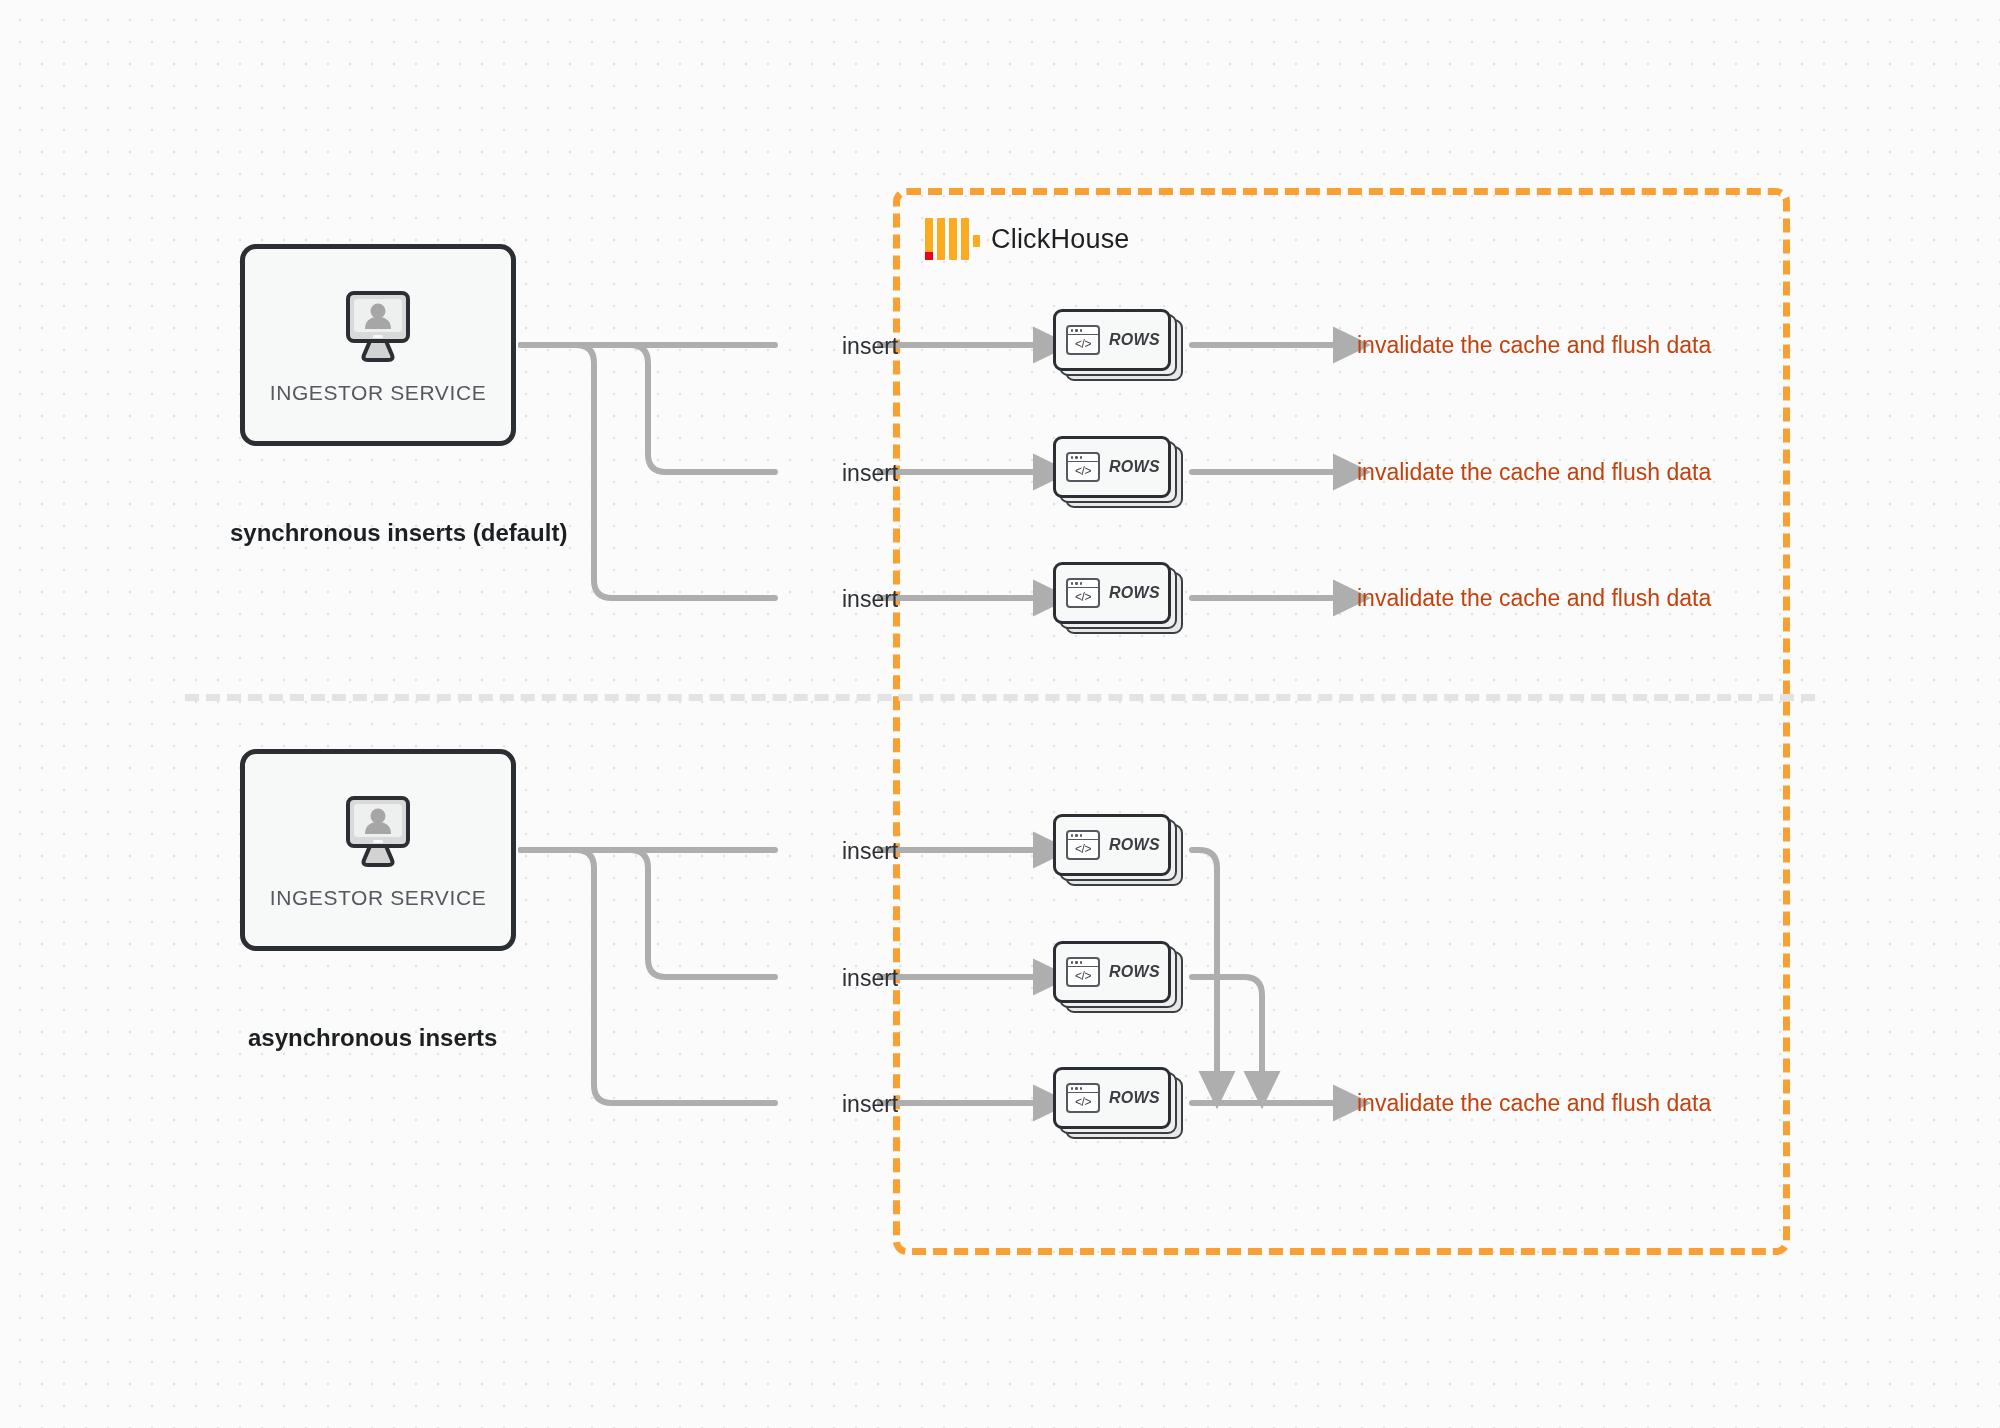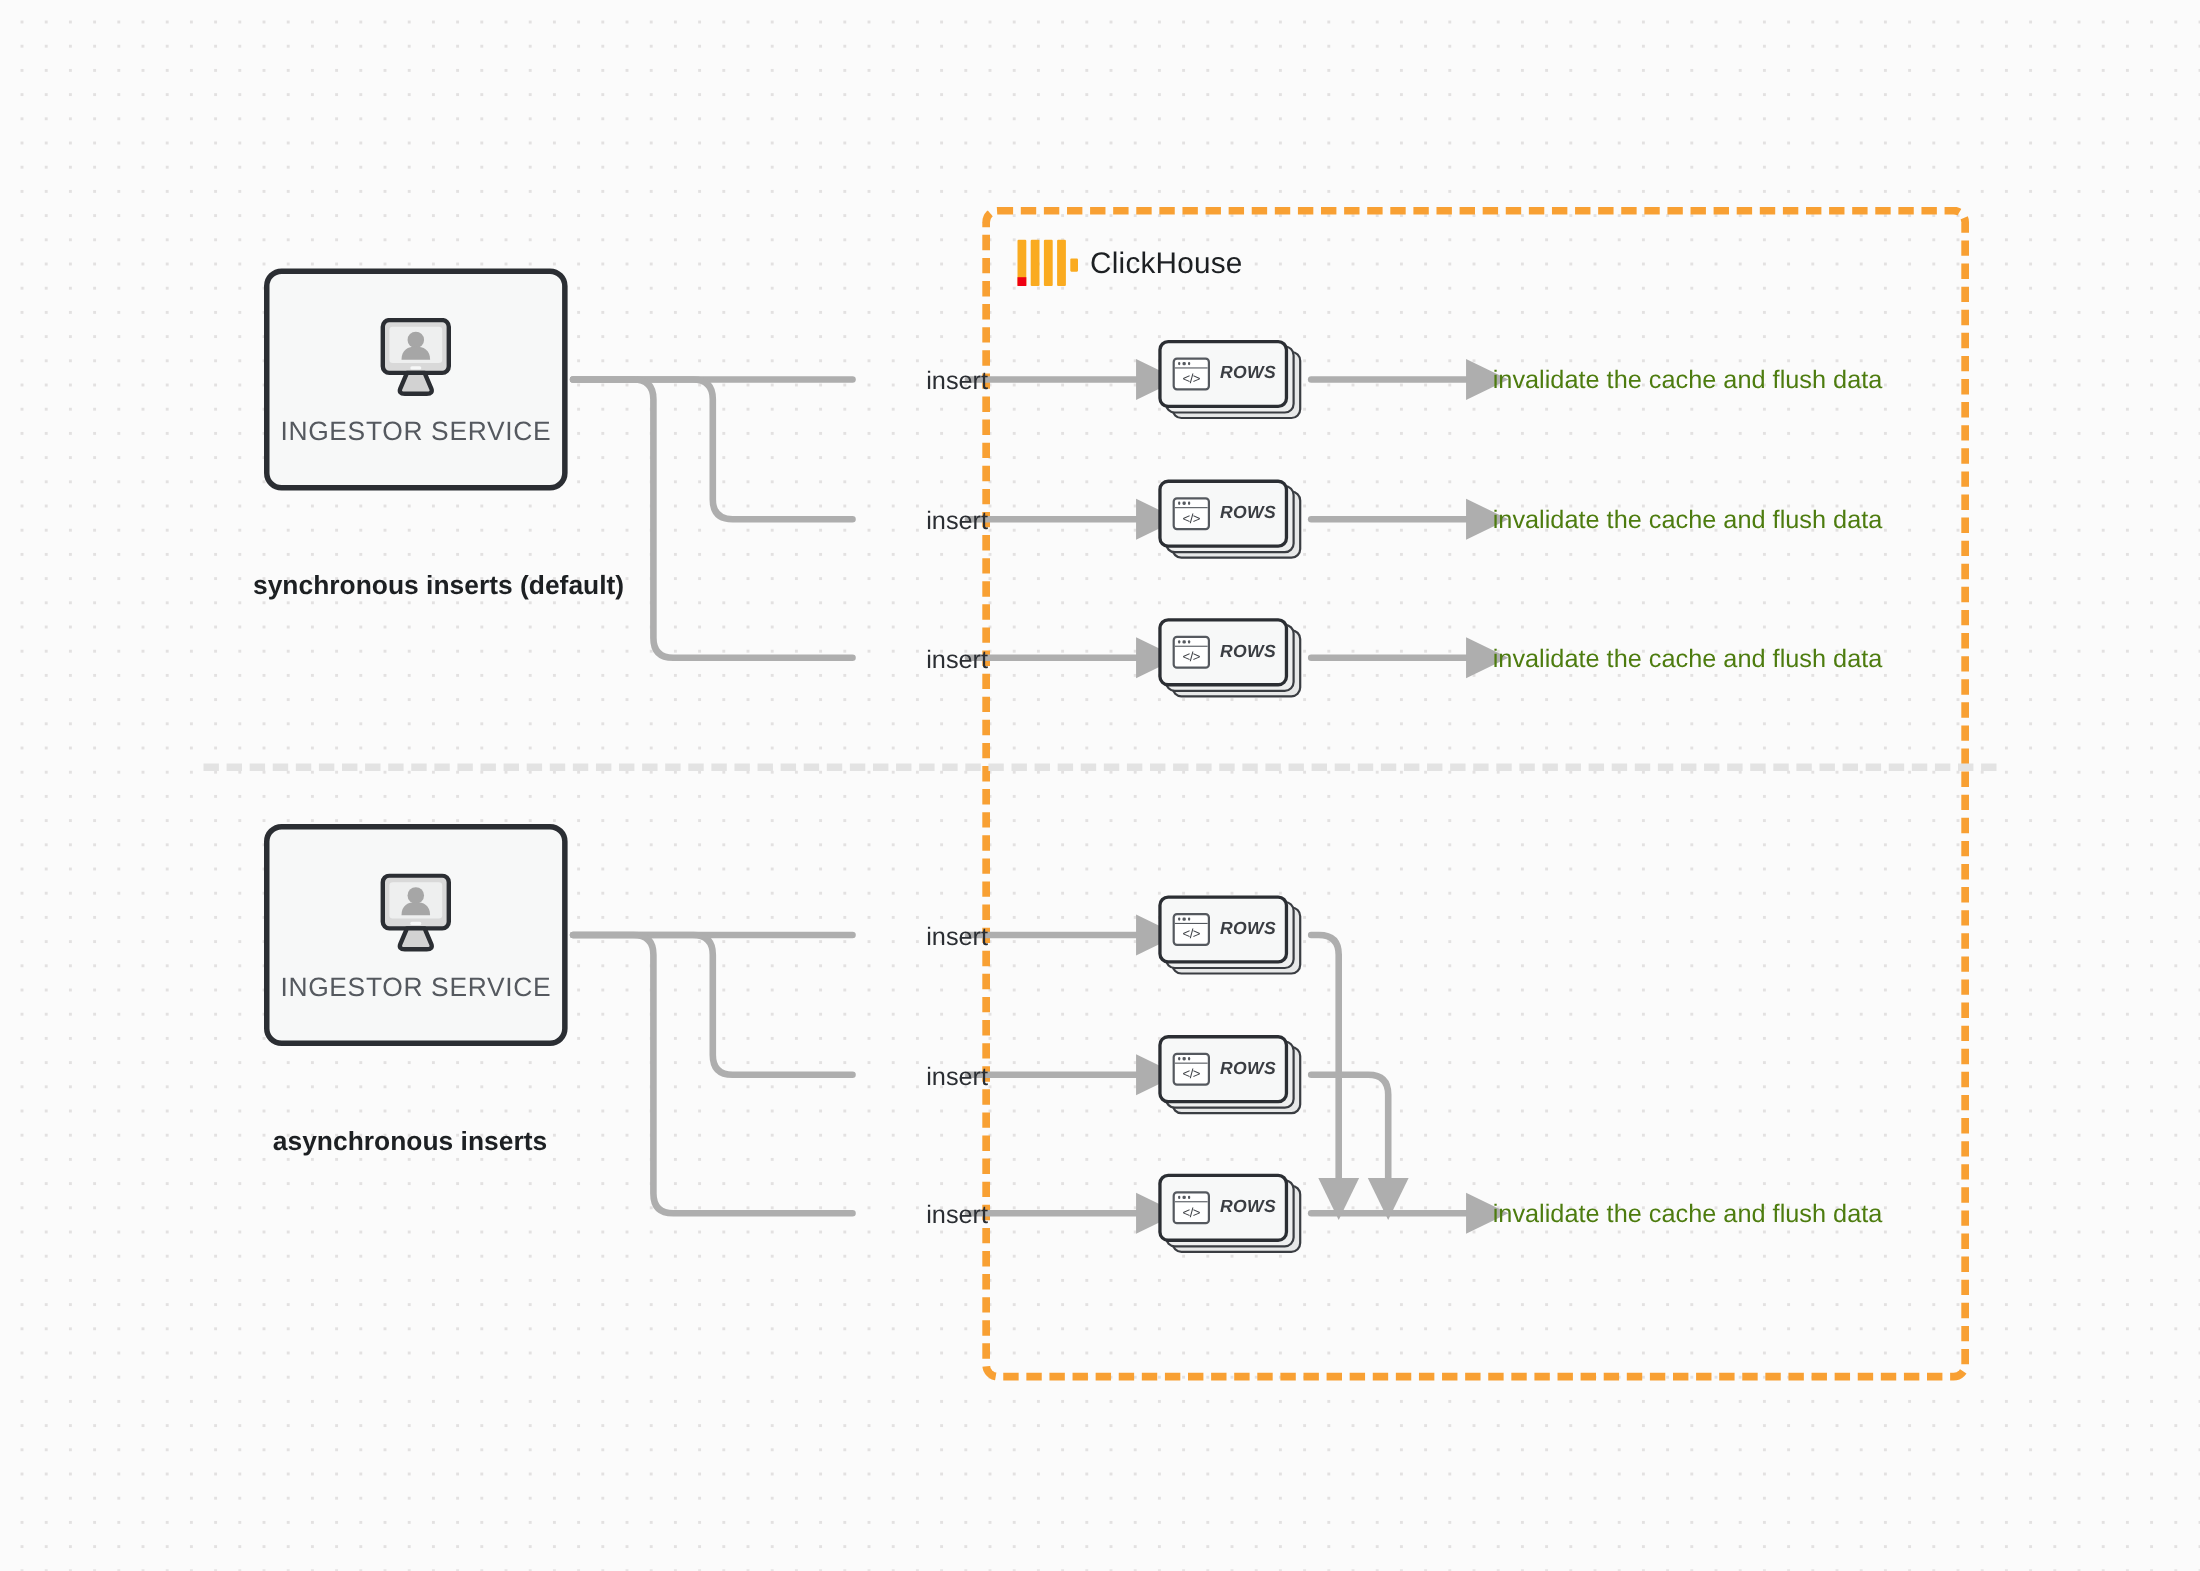--- a/index.html
+++ b/index.html
@@ -48,21 +48,21 @@
     display: flex;
     flex-direction: column;
     align-items: center;
     justify-content: center;
   }
   .ingestor .monitor {
     margin-top: 6px;
     margin-bottom: 14px;
   }
   .ingestor .node-label {
-    font-size: 24px;
+    font-size: 21px;
     letter-spacing: 0.6px;
     color: #55595f;
     font-family: "Liberation Sans", sans-serif;
   }
 
   
   .section-caption {
     position: absolute;
     font-size: 24px;
     font-weight: bold;
@@ -217,21 +217,21 @@
     font-weight: bold;
     color: #3a3d42;
     letter-spacing: 0.3px;
     text-align: center;
   }
 
   
   .edge-label {
     position: absolute;
     font-size: 23px;
-    color: #4d7c0f;
+    color: #c2410c;
     white-space: nowrap;
   }
   .edge-label.insert {
     color: #2b2e33;
     margin-left: 47px;
   }
 
   
   .divider {
     position: absolute;

